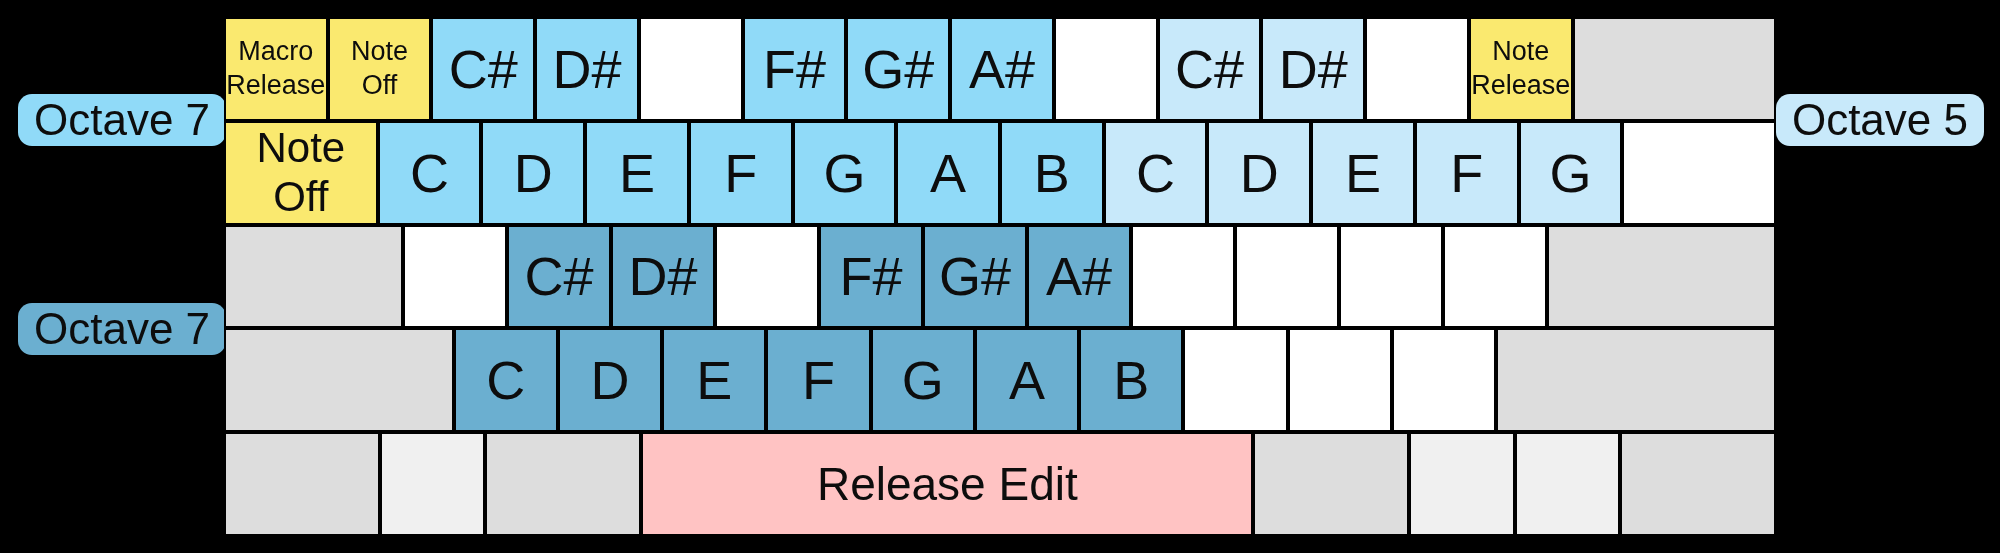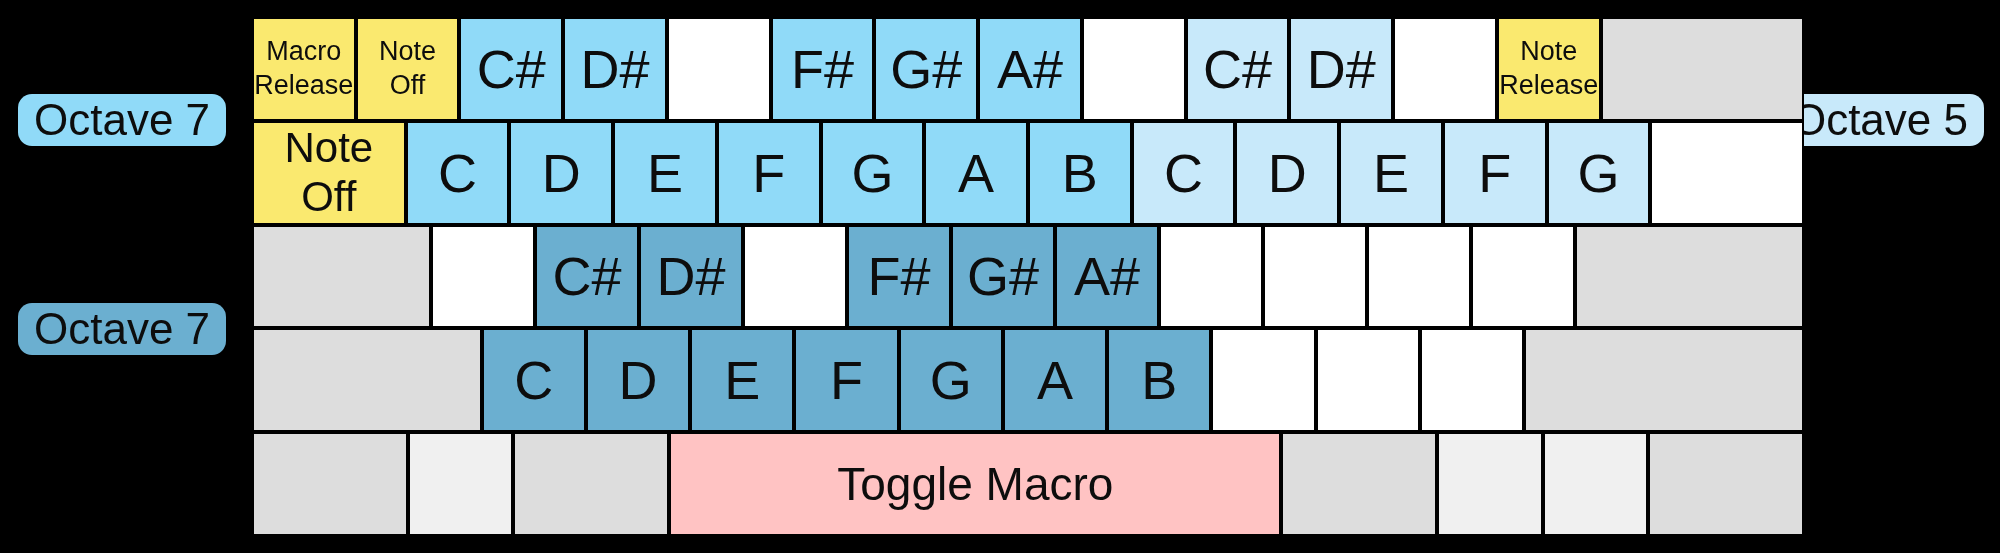--- a/index.html
+++ b/index.html
@@ -19,21 +19,20 @@
   }
   .board {
     position: absolute;
     left: 224px;
     top: 17px;
     width: 1552px;
     height: 519px;
     display: flex;
     flex-direction: column;
     background: #000000;
-    margin-left: 28px;
   }
   .krow {
     flex: 1 1 0;
     display: flex;
     min-height: 0;
   }
   .key {
     box-sizing: border-box;
     border: 2px solid #000000;
     display: flex;
@@ -150,21 +149,21 @@
         <div class="key octave1 txt-note" style="flex: 1 1 0px;">B</div>
         <div class="key blank" style="flex: 1 1 0px;"></div>
         <div class="key blank" style="flex: 1 1 0px;"></div>
         <div class="key blank" style="flex: 1 1 0px;"></div>
         <div class="key modifier" style="flex: 2.75 1 0px;"></div>
       </div>
       <div class="krow">
         <div class="key modifier" style="flex: 1.5 1 0px;"></div>
         <div class="key modifier-light" style="flex: 1 1 0px;"></div>
         <div class="key modifier" style="flex: 1.5 1 0px;"></div>
-        <div class="key toggle txt-toggle" style="flex: 6 1 0px;">Toggle Macro</div>
+        <div class="key toggle txt-toggle" style="flex: 6 1 0px;">Release Edit</div>
         <div class="key modifier" style="flex: 1.5 1 0px;"></div>
         <div class="key modifier-light" style="flex: 1 1 0px;"></div>
         <div class="key modifier-light" style="flex: 1 1 0px;"></div>
         <div class="key modifier" style="flex: 1.5 1 0px;"></div>
       </div>
     </div>
 
 </div>
 
 </body></html>

